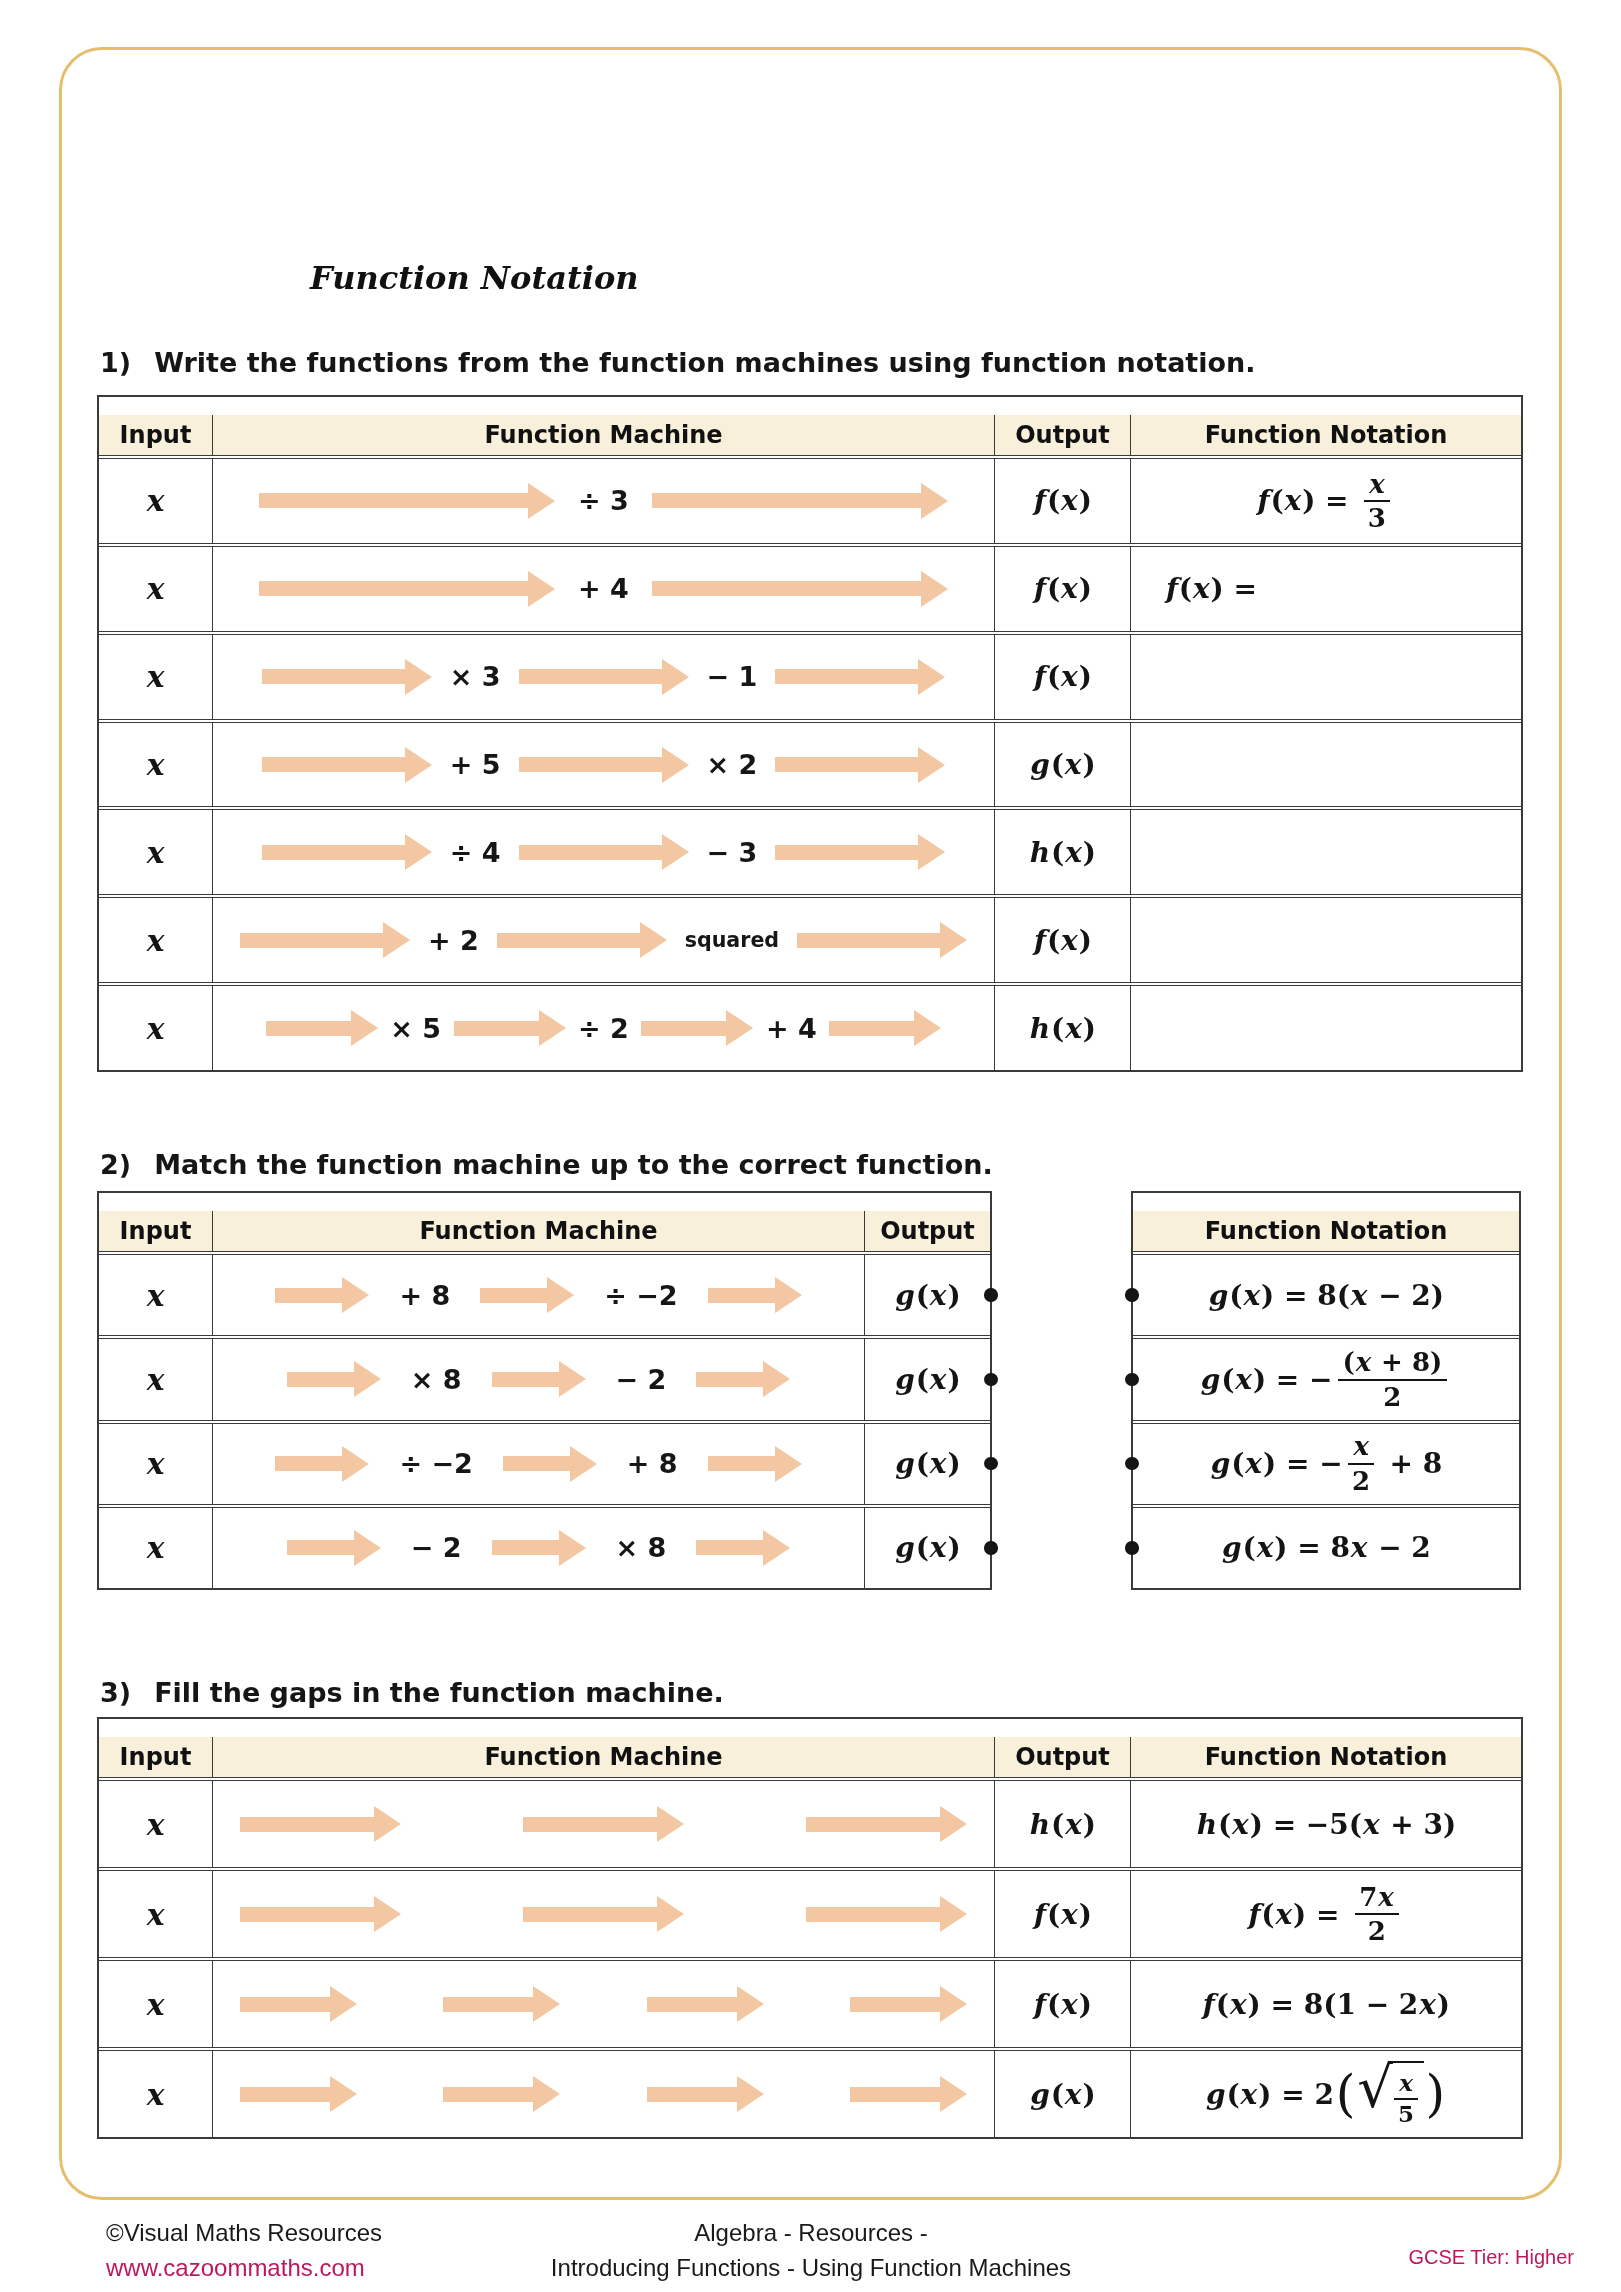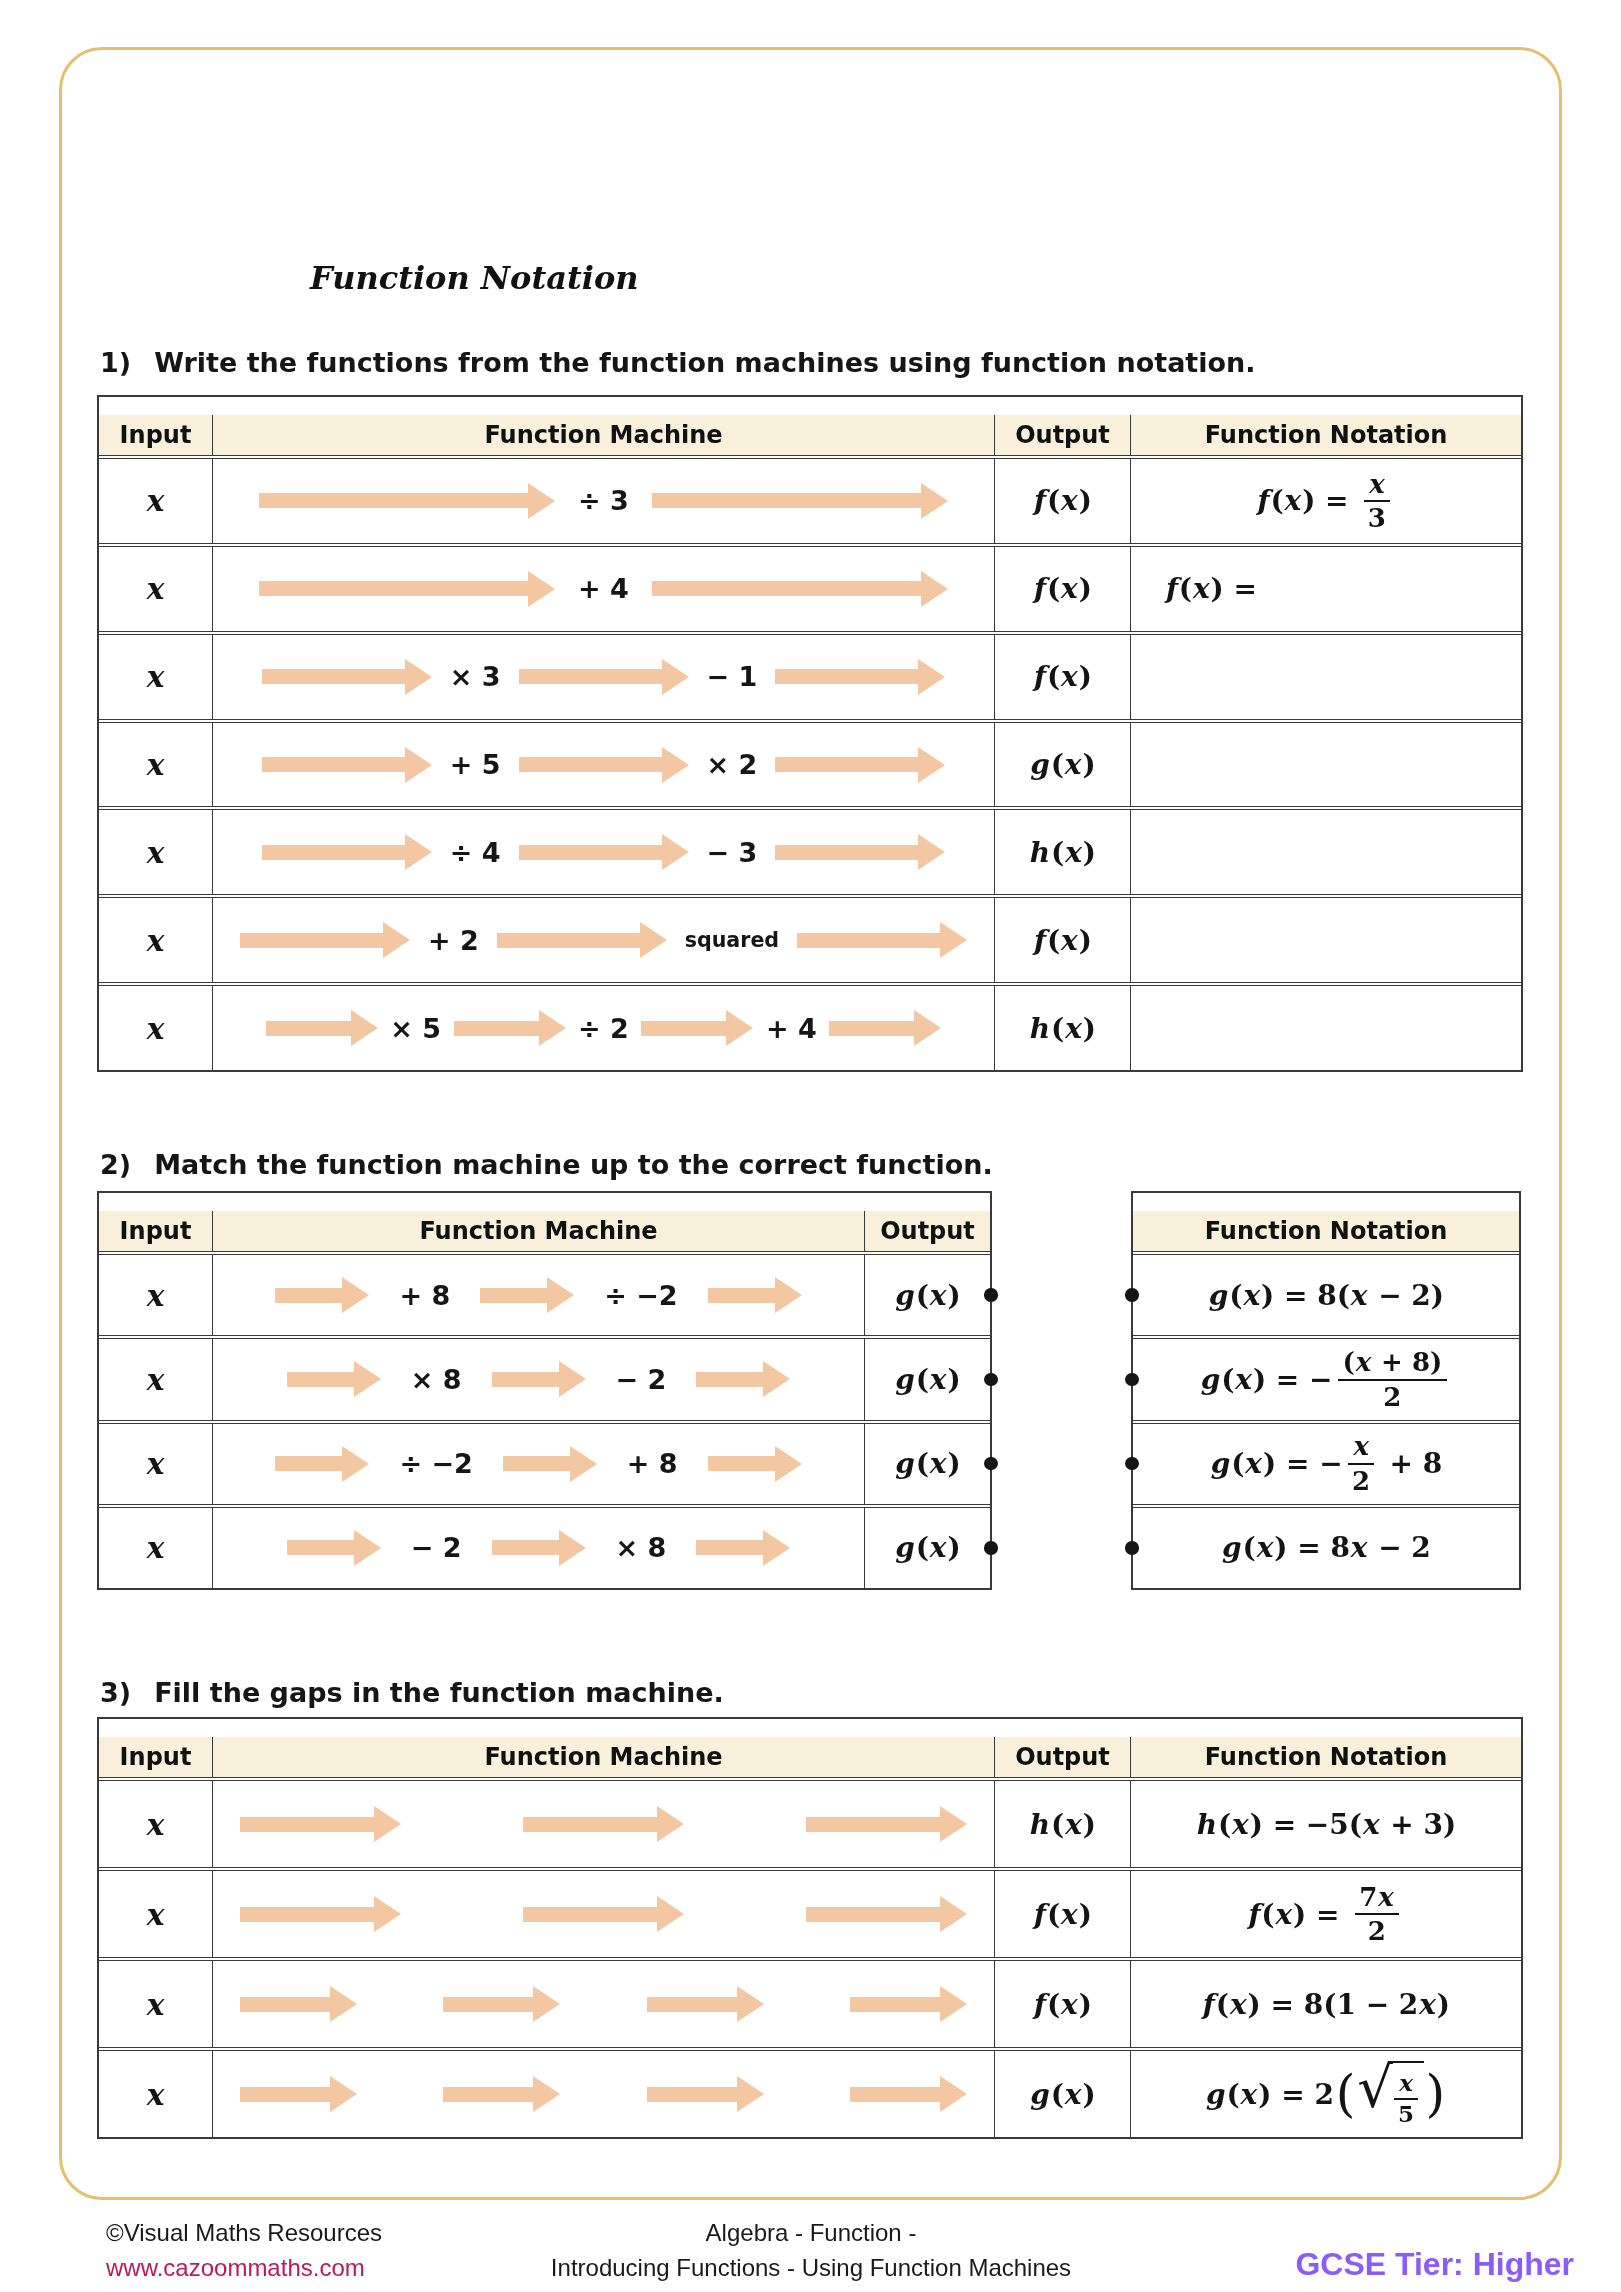--- a/index.html
+++ b/index.html
@@ -76,21 +76,21 @@
   .dot{position:absolute;top:50%;width:13.4px;height:13.4px;margin-top:-6.7px;border-radius:50%;
        background:#151515;z-index:2;}
   .dot-r{right:-7.6px;} .dot-l{left:-7.6px;}
   
   .f-left{position:absolute;left:74px;top:2215px;font-family:"Liberation Sans",sans-serif;
           font-size:24px;line-height:35px;color:#1a1a1a;margin-left:32px;}
   .f-link{color:#be185d;cursor:pointer;}
   .f-center{position:absolute;left:0;right:0;top:2215px;text-align:center;
             font-family:"Liberation Sans",sans-serif;font-size:24px;line-height:35px;color:#1a1a1a;}
   .f-right{position:absolute;right:48px;top:2246px;font-family:"Liberation Sans",sans-serif;
-           font-size:32px;color:#8b5cf6;font-weight:bold;}
+           font-size:20px;color:#be185d;}
 </style>
 </head>
 <body>
 
 <div class="sheet">
   <div class="gold-frame"></div>
 
 
   <div class="section-title">Function Notation</div>
 
@@ -506,18 +506,18 @@
                 <span class="den">5</span>
               </span></span></span><span class="bigp">)</span></div>
       </div>
     </div>
 
   <div class="f-left">
     <div>©Visual Maths Resources</div>
     <div class="f-link">www.cazoommaths.com</div>
   </div>
   <div class="f-center">
-    <div>Algebra - Function -</div>
+    <div>Algebra - Resources -</div>
     <div>Introducing Functions - Using Function Machines</div>
   </div>
   <div class="f-right">GCSE Tier: Higher</div>
 </div>
 
 
 </body></html>

